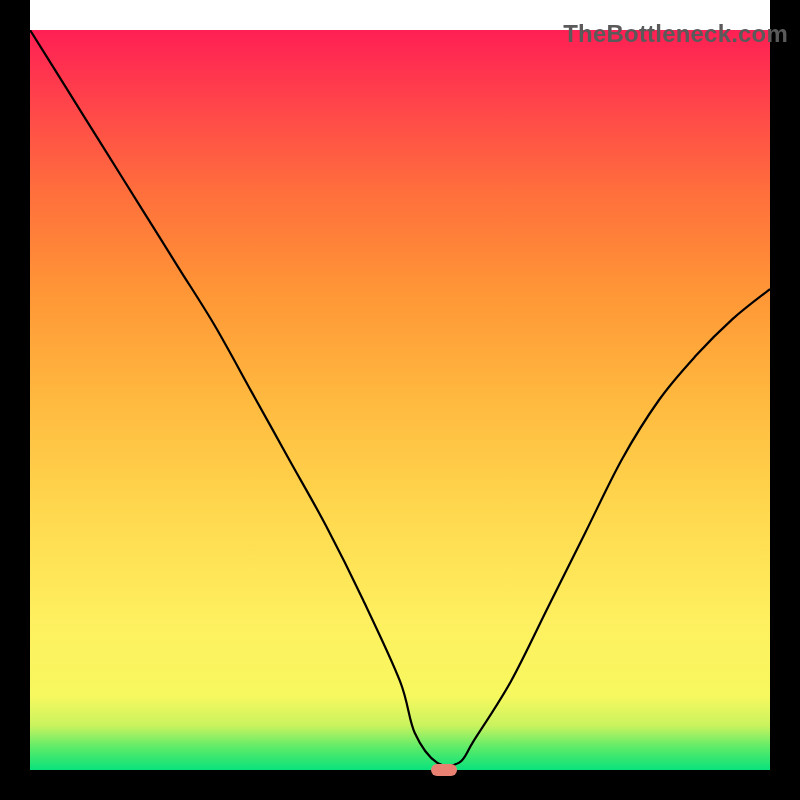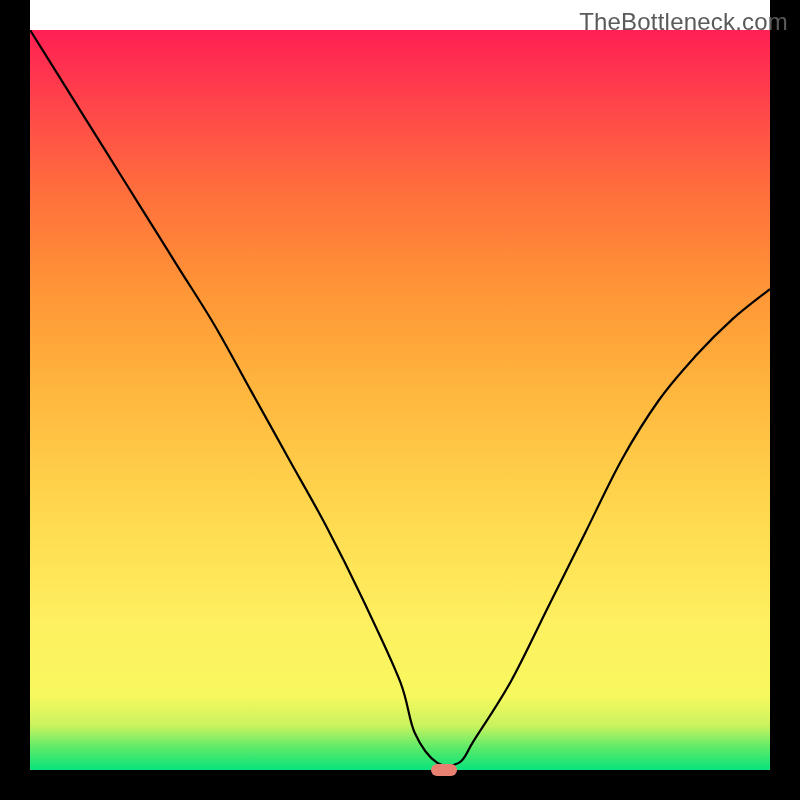--- a/index.html
+++ b/index.html
@@ -1,18 +1,18 @@
 <!DOCTYPE html>
 <html><head>
 <meta charset="utf-8">
 <style>
   * { margin: 0; padding: 0; box-sizing: border-box; }
   body { width: 800px; height: 800px; overflow: hidden; background: #fff; font-family: Arial, sans-serif; }
   .chart-wrap { position: relative; width: 800px; height: 800px; }
-  .watermark { position: absolute; top: 8px; right: 12px; color: #5a5a5a; font-size: 24px; font-weight: 400; z-index: 4; letter-spacing: 0.2px; }
+  .watermark { position: absolute; top: 20px; right: 12px; color: #5a5a5a; font-size: 24px; font-weight: 700; z-index: 4; letter-spacing: 0.2px; }
 
   
   .plot {
     position: absolute;
     left: 30px;  top: 30px;
     width: 740px; height: 740px;
   }
 
   
   .bg-gradient {

